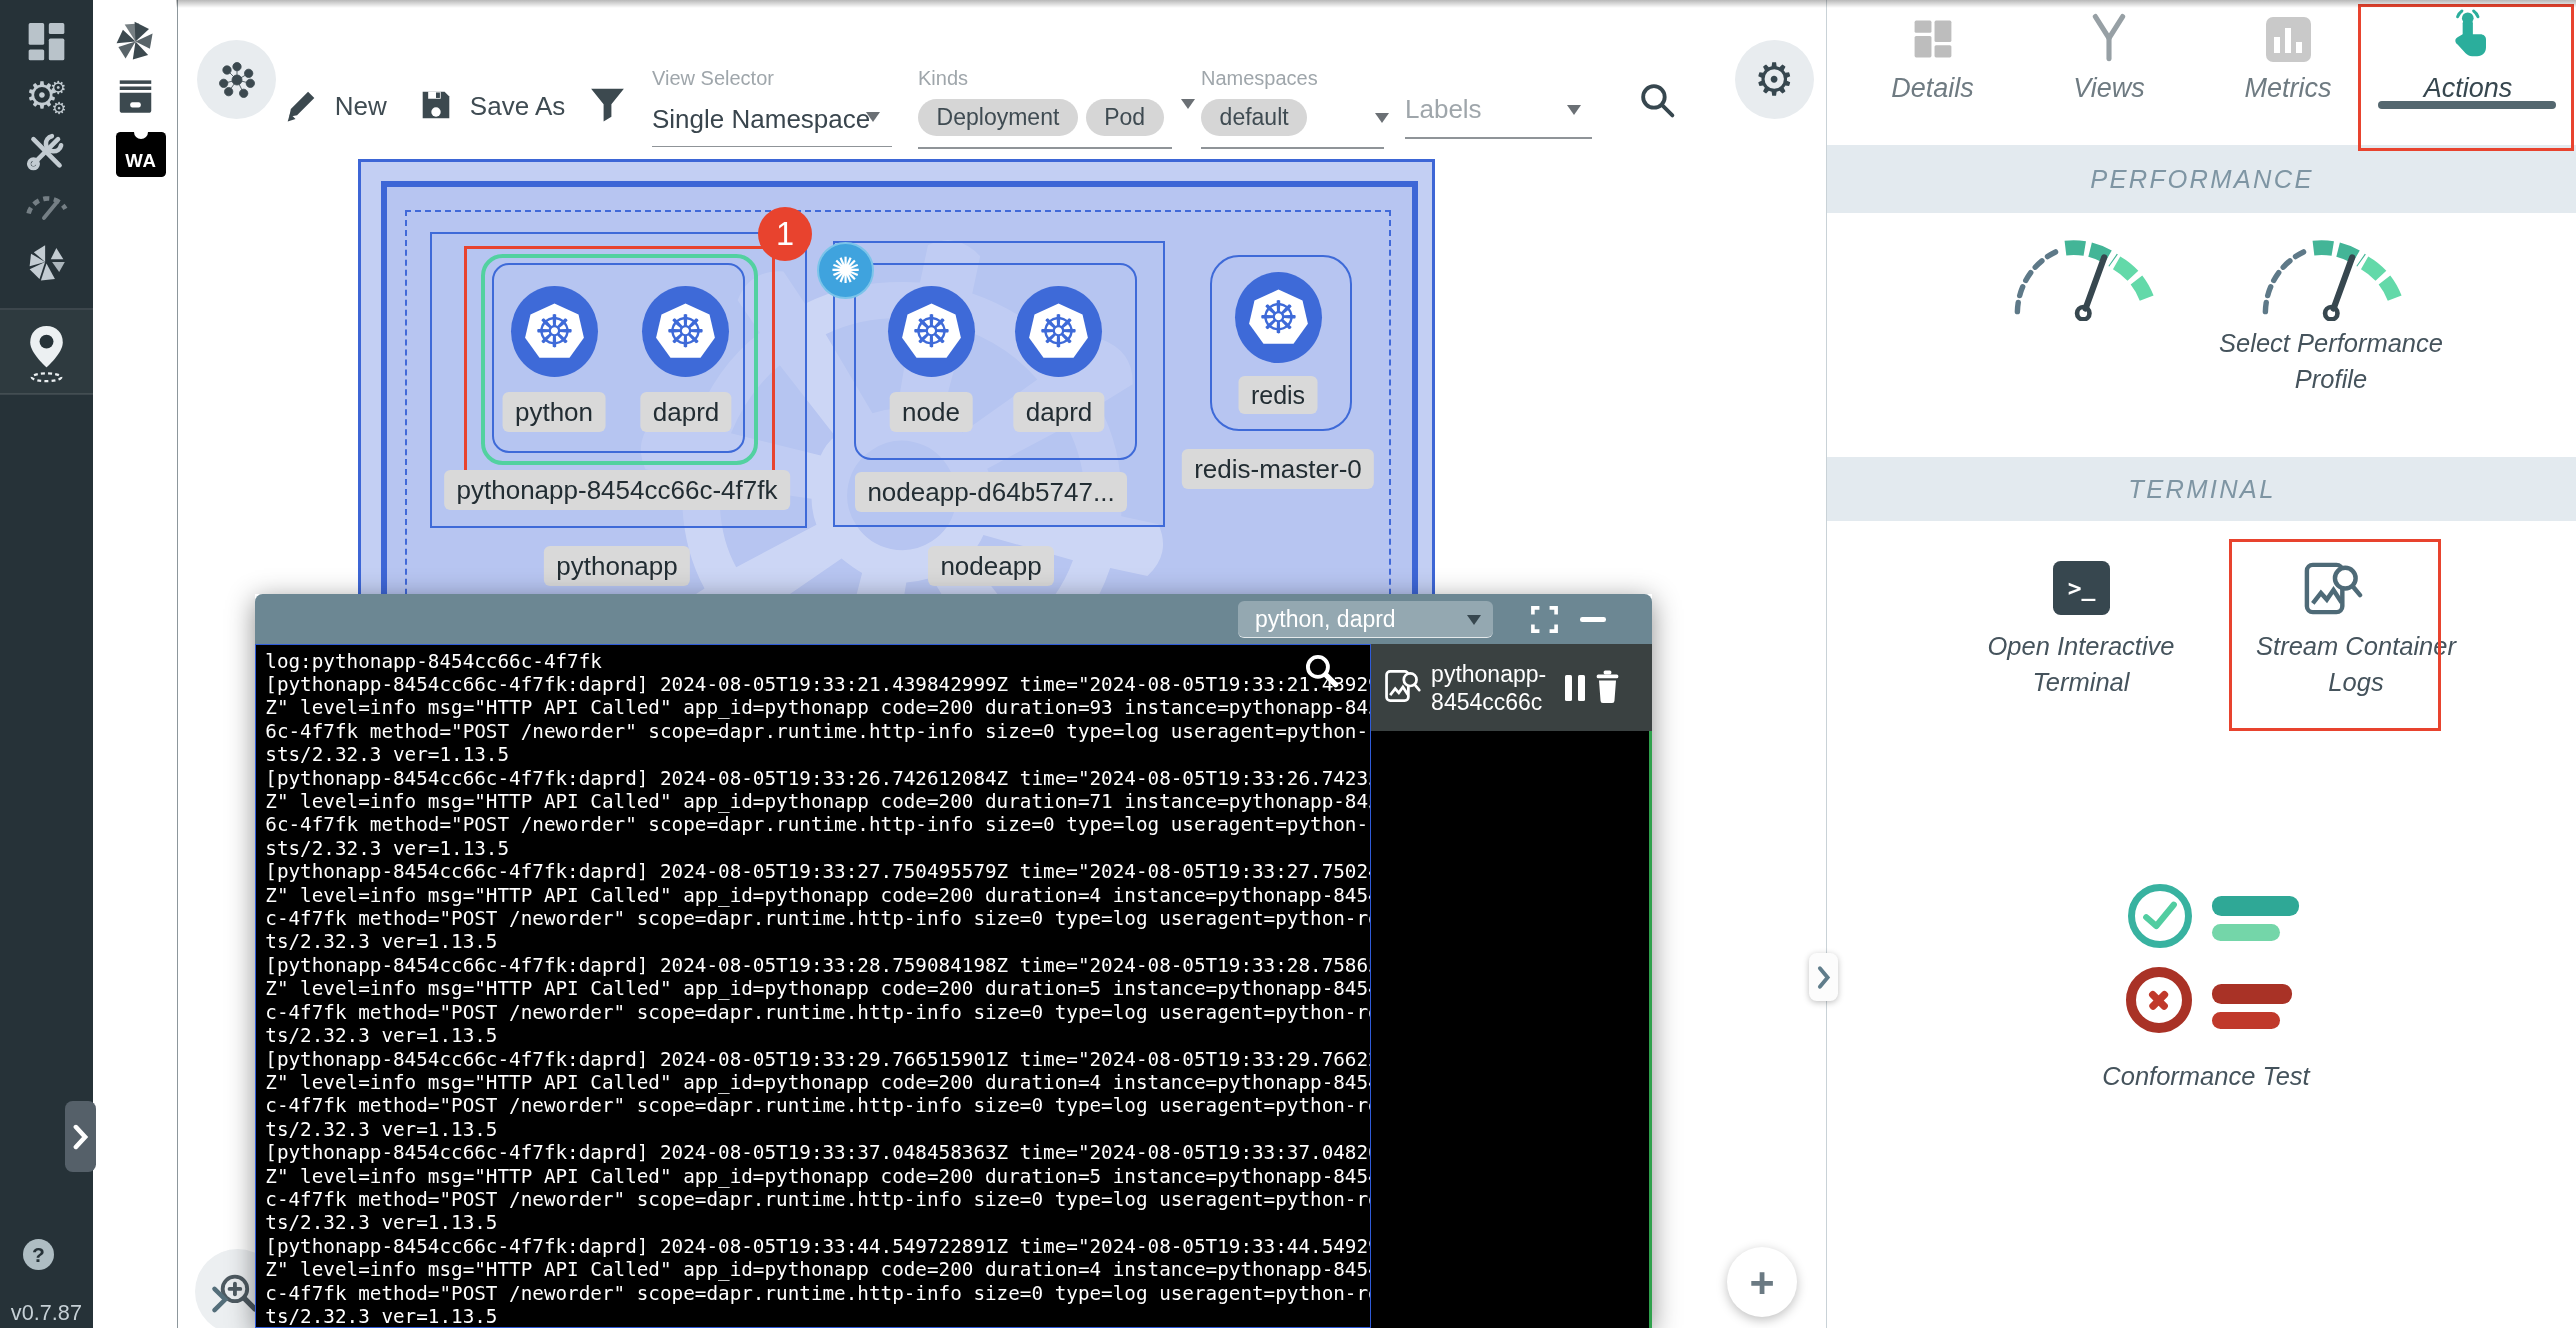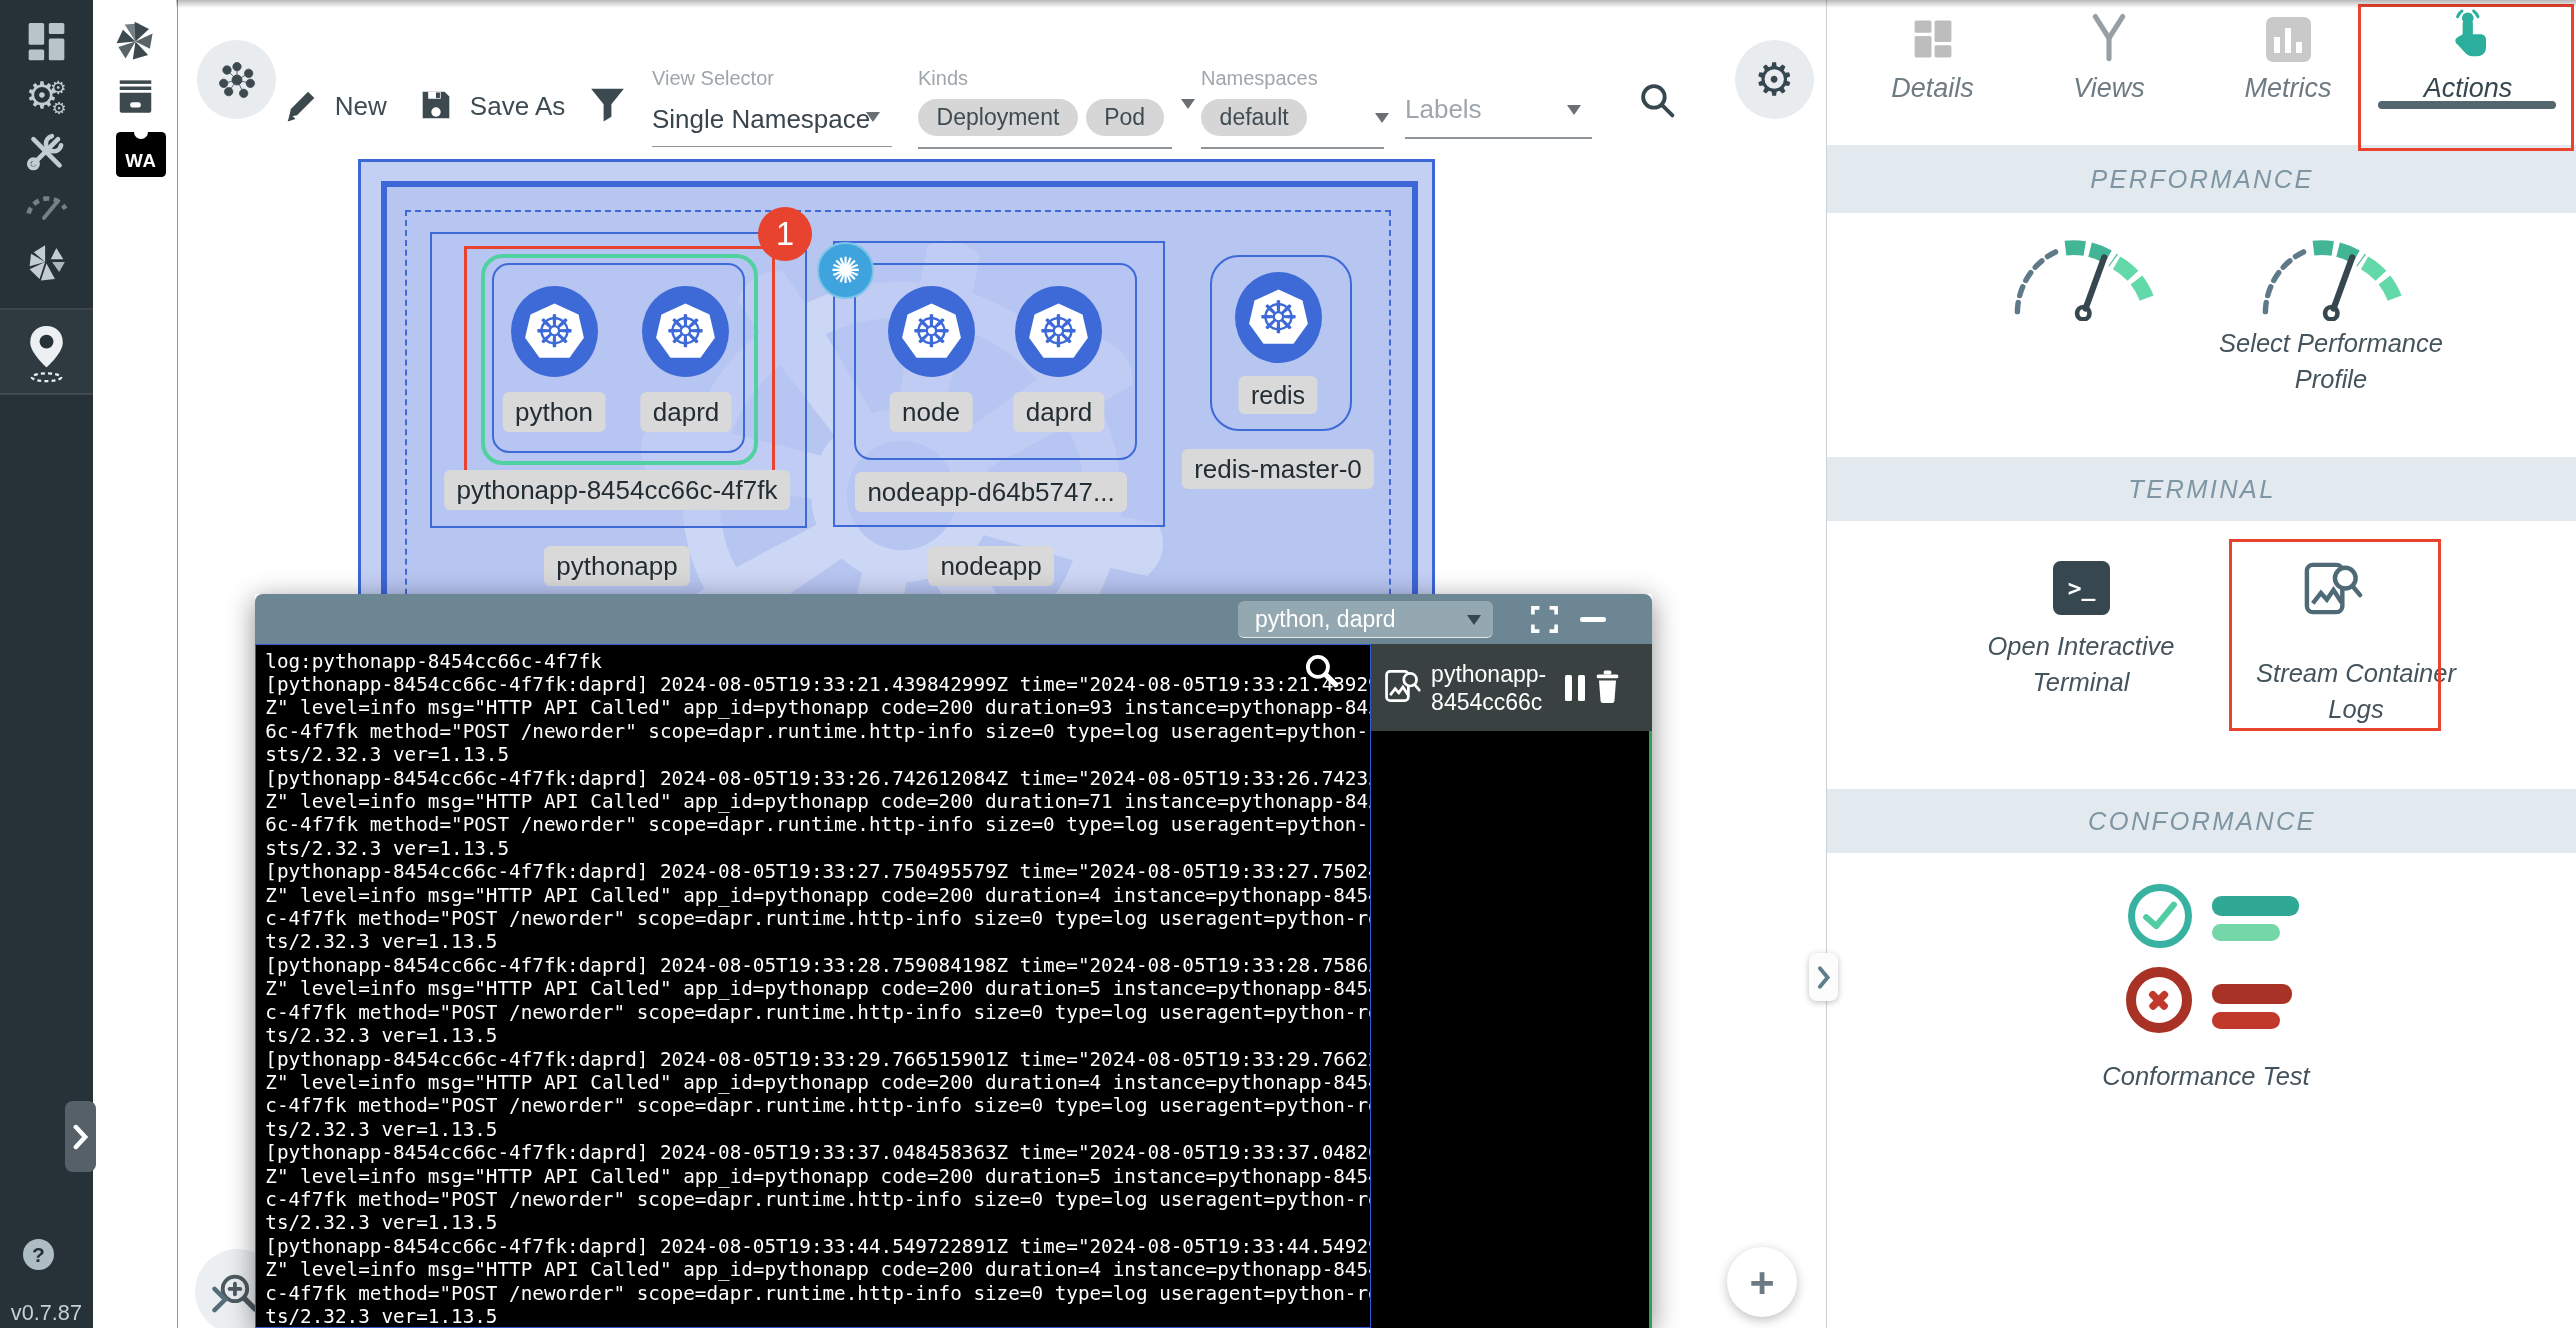--- a/index.html
+++ b/index.html
@@ -514,26 +514,25 @@
     </div>
 
     <div class="abs" style="left:474px;top:556px;">
       <svg width="62" height="65" viewBox="0 0 84 88" fill="none" stroke="#4E6A77" stroke-width="6">
           <rect x="8" y="12" width="48" height="64" rx="8"></rect>
           <path d="M16 64 l11-14 8 9 9-13 11 17"></path>
           <circle cx="60" cy="30" r="14" fill="#fff"></circle>
           <line x1="70" y1="41" x2="80" y2="53" stroke-linecap="round"></line>
         </svg>
     </div>
-    <div class="abs card-label" style="left:505px;top:655px;padding-left:48px;">
+    <div class="abs card-label" style="left:505px;top:628px;padding-left:48px;">
       <span>Stream Container</span><br>
       <span>Logs</span>
     </div>
 
-    <div class="band" style="top:789px;height:64px;">CONFORMANCE</div>
 
     <div class="abs" style="left:0;top:874px;width:750px;height:224px;">
       <div class="ring" style="left:301px;top:10px;width:50px;height:50px;border:7.7px solid #38B2A0;">
         <svg width="40" height="34" viewBox="0 0 64 52" fill="none" stroke="#52CDA1" stroke-width="10" stroke-linecap="round" stroke-linejoin="round">
             <polyline points="10,28 26,42 54,8"></polyline>
           </svg>
       </div>
       <div class="bar" style="left:385px;top:21.7px;width:87px;height:20px;background:#2FA896;"></div>
       <div class="bar" style="left:385px;top:50px;width:68px;height:17px;background:#74D6A9;"></div>
 

